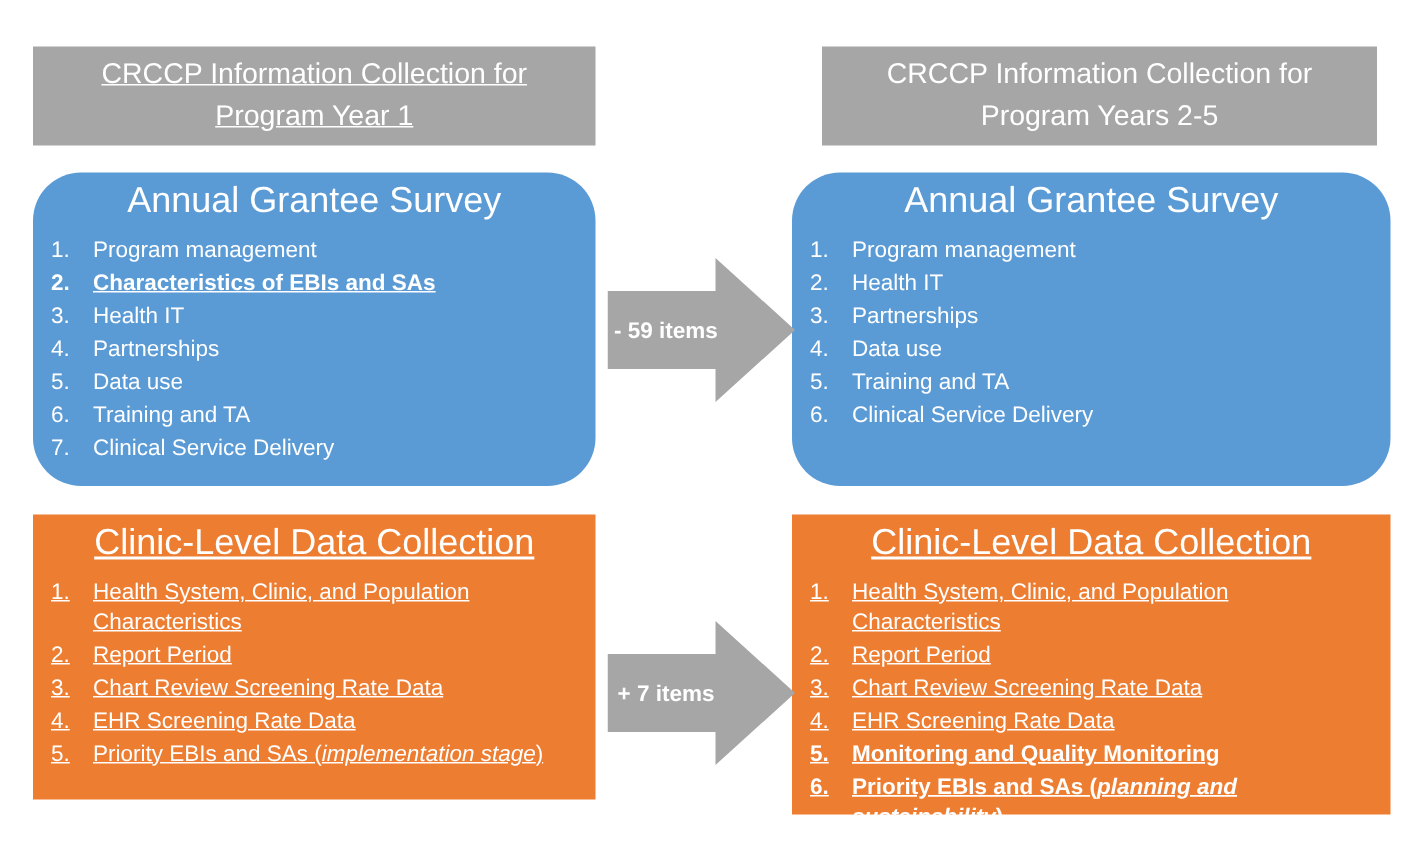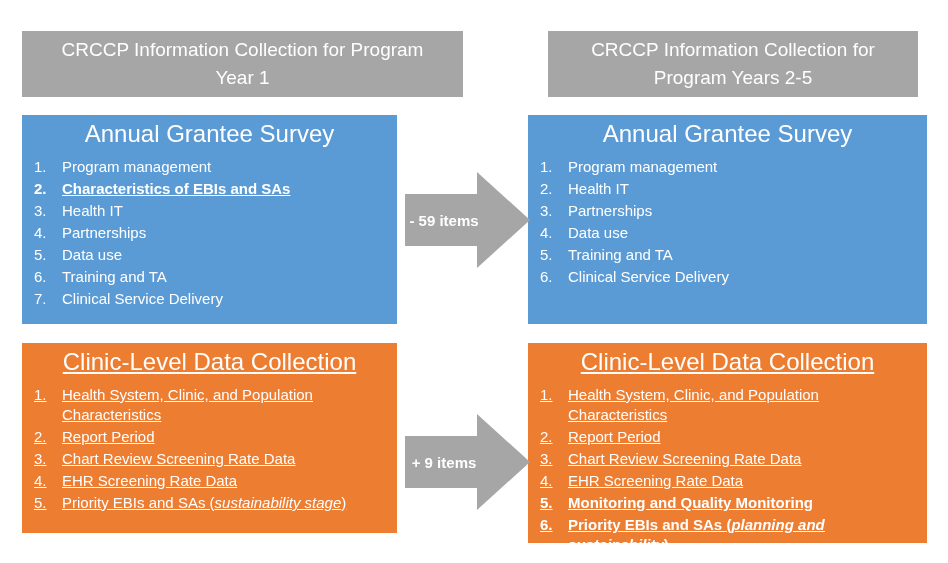--- a/index.html
+++ b/index.html
@@ -21,21 +21,21 @@
     justify-content: center;
     text-align: center;
     font-size: 19px;
     line-height: 1.45;
     padding: 0 28px;
   }
   .panel {
     position: absolute;
     color: var(--text_white, #fff);
   }
-  .panel.blue { background: var(--blue, #5B9BD5); }
+  .panel.blue { background: var(--blue, #5B9BD5); border-radius: 32px; }
   .panel.orange { background: var(--orange, #ED7D31); text-decoration: underline; }
   .panel h2 {
     padding-top: 5px;
     text-align: center;
     font-size: 24px;
     font-weight: 400;
     line-height: 1.2;
   }
   .panel ol {
     list-style: none;
@@ -47,21 +47,21 @@
     font-size: 15px;
     line-height: 20px;
     margin-bottom: 2px;
   }
   .panel li .num { width: 28px; flex: 0 0 28px; }
   .panel li .txt { flex: 1; }
   .panel li.strong { font-weight: 700; }
   .panel li .txt.u { text-decoration: underline; }
   .panel li em { font-style: italic; }
 
-  #left-header  { left: 22px;  top: 31px;  width: 441px; height: 66px; }
+  #left-header  { left: 22px;  top: 31px;  width: 375px; height: 66px; text-decoration: underline; }
   #right-header { left: 548px; top: 31px;  width: 370px; height: 66px; }
   #left-survey  { left: 22px;  top: 115px; width: 375px; height: 209px; }
   #right-survey { left: 528px; top: 115px; width: 399px; height: 209px; }
   #left-clinic  { left: 22px;  top: 343px; width: 375px; height: 190px; }
   #right-clinic { left: 528px; top: 343px; width: 399px; height: 200px; }
 
   .arrow {
     position: absolute;
     width: 126px;
     height: 100px;
@@ -174,21 +174,21 @@
         <li>
           <span class="num">3.</span>
           <span class="txt">Chart Review Screening Rate Data</span>
         </li>
         <li>
           <span class="num">4.</span>
           <span class="txt">EHR Screening Rate Data</span>
         </li>
         <li>
           <span class="num">5.</span>
-          <span class="txt">Priority EBIs and SAs (<em>sustainability stage</em>)</span>
+          <span class="txt">Priority EBIs and SAs (<em>implementation stage</em>)</span>
         </li>
       </ol>
   </div>
 
   <div class="panel orange" id="right-clinic">
     <h2>Clinic-Level Data Collection</h2>
     <ol>
         <li>
           <span class="num">1.</span>
           <span class="txt">Health System, Clinic, and Population Characteristics</span>
@@ -220,16 +220,16 @@
     <svg viewBox="0 0 126 100" aria-hidden="true">
       <polygon points="0,24 72,24 72,2 125,50 72,98 72,76 0,76" fill="currentColor"></polygon>
     </svg>
     <div class="arrow-label">- 59 items</div>
   </div>
 
   <div class="arrow" id="arrow-bottom">
     <svg viewBox="0 0 126 100" aria-hidden="true">
       <polygon points="0,24 72,24 72,2 125,50 72,98 72,76 0,76" fill="currentColor"></polygon>
     </svg>
-    <div class="arrow-label">+ 9 items</div>
+    <div class="arrow-label">+ 7 items</div>
   </div>
 
 </div>
 
 </body></html>

